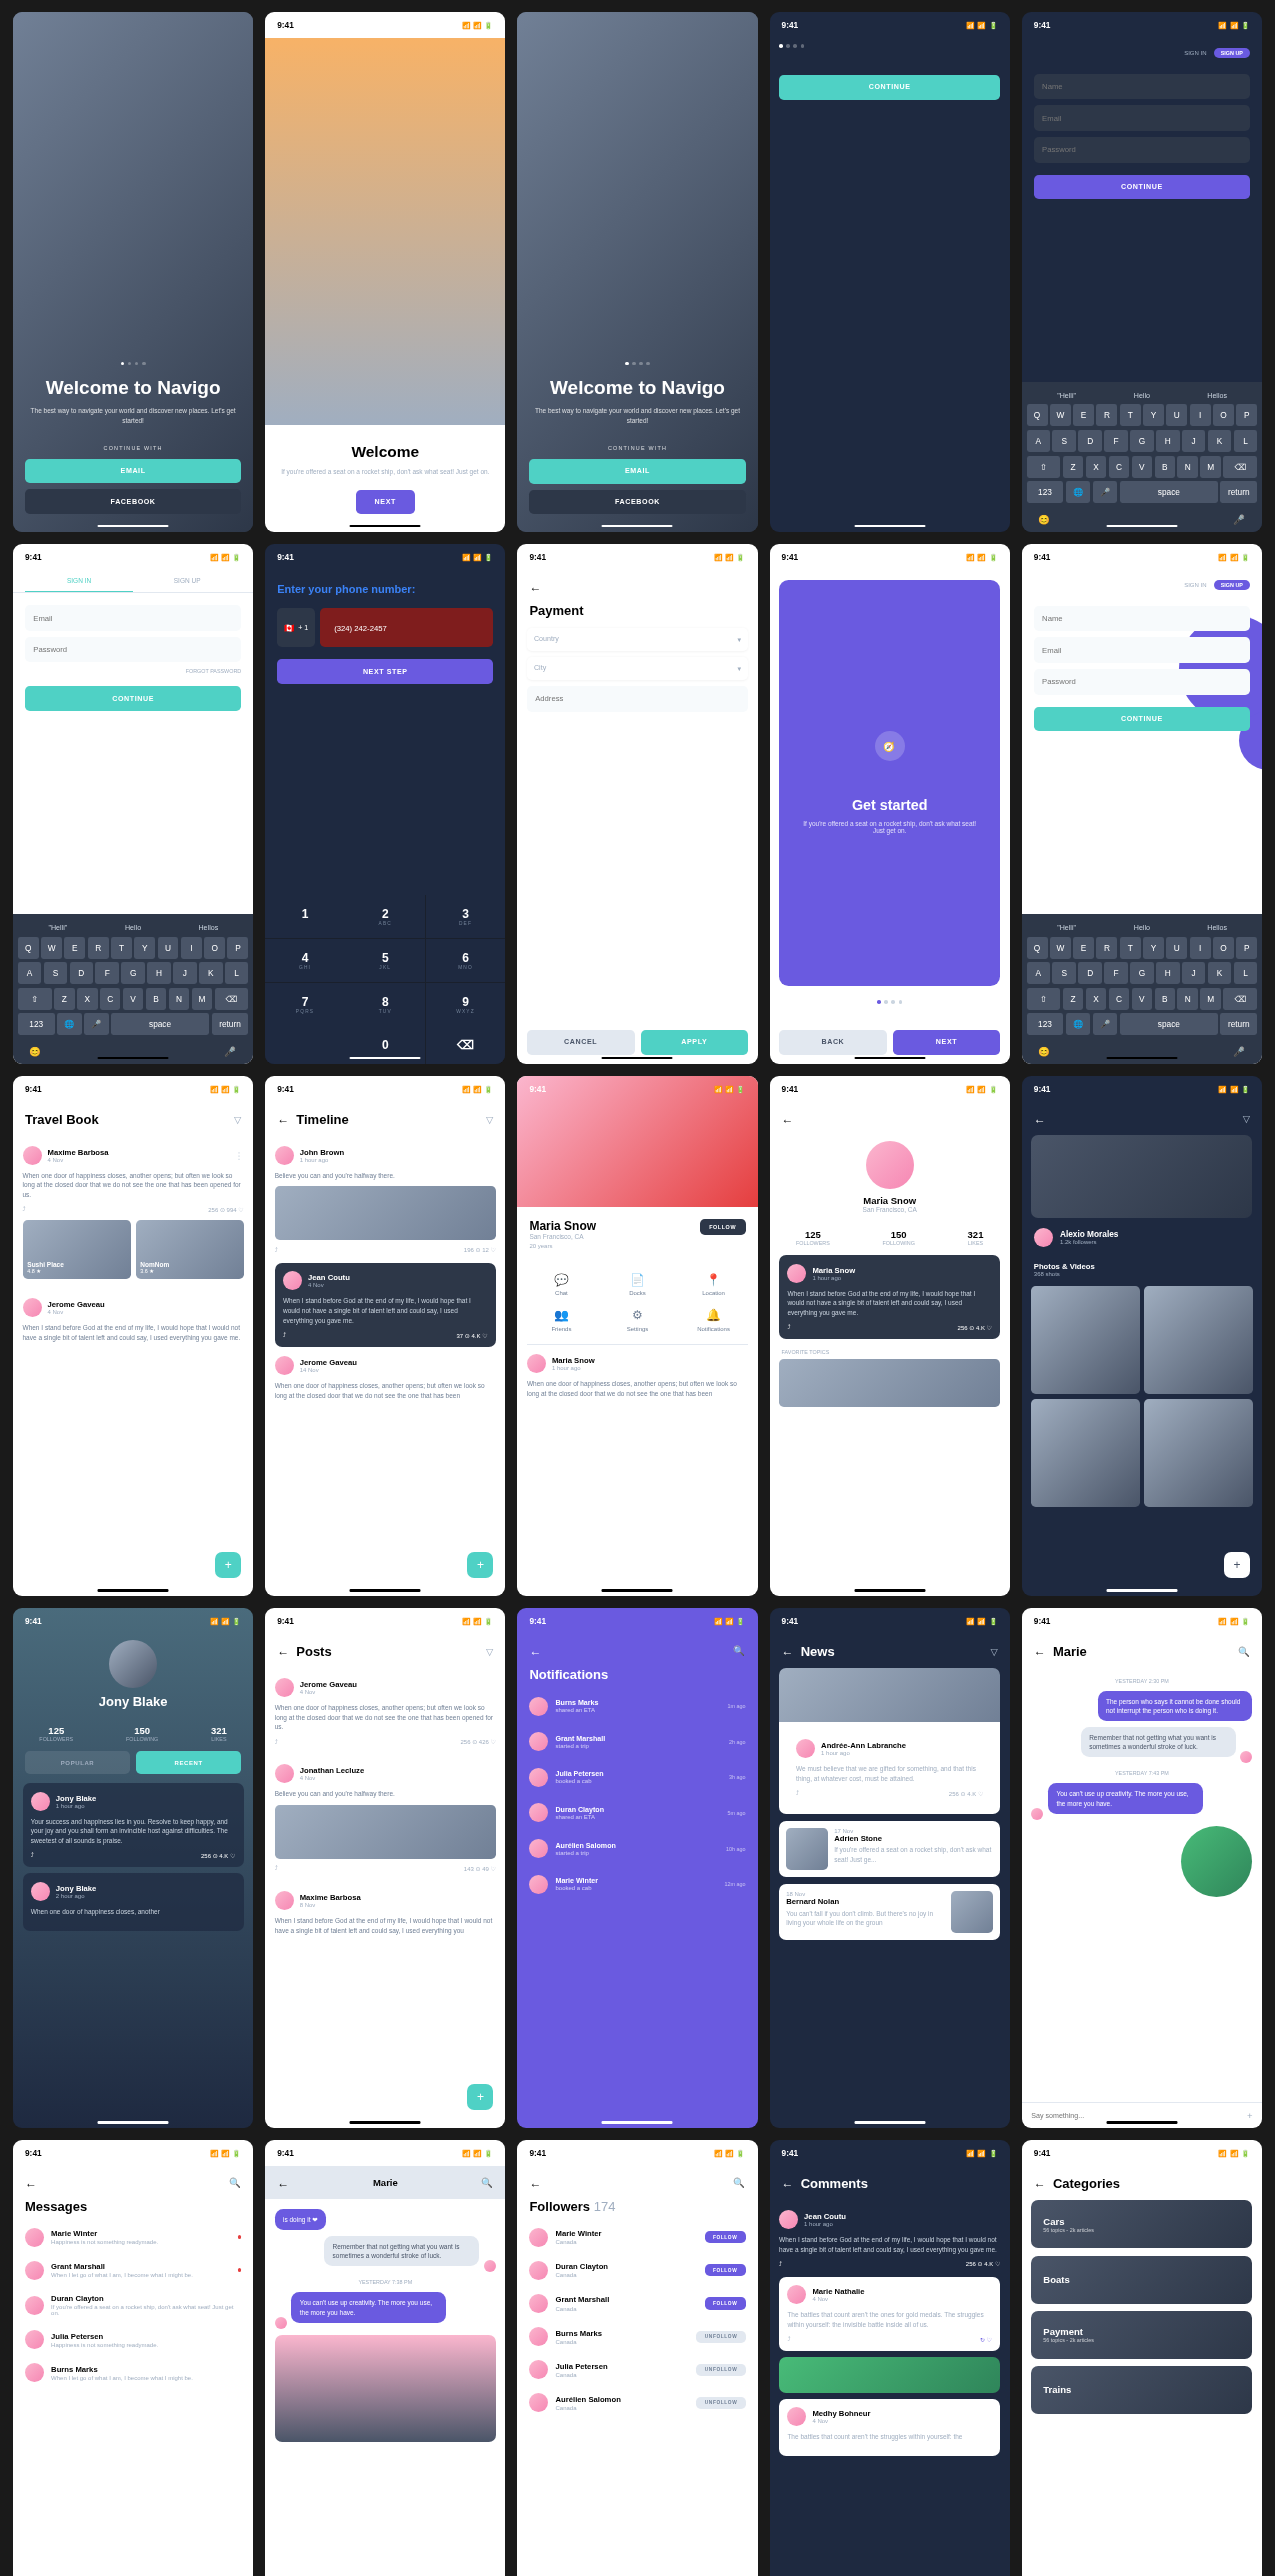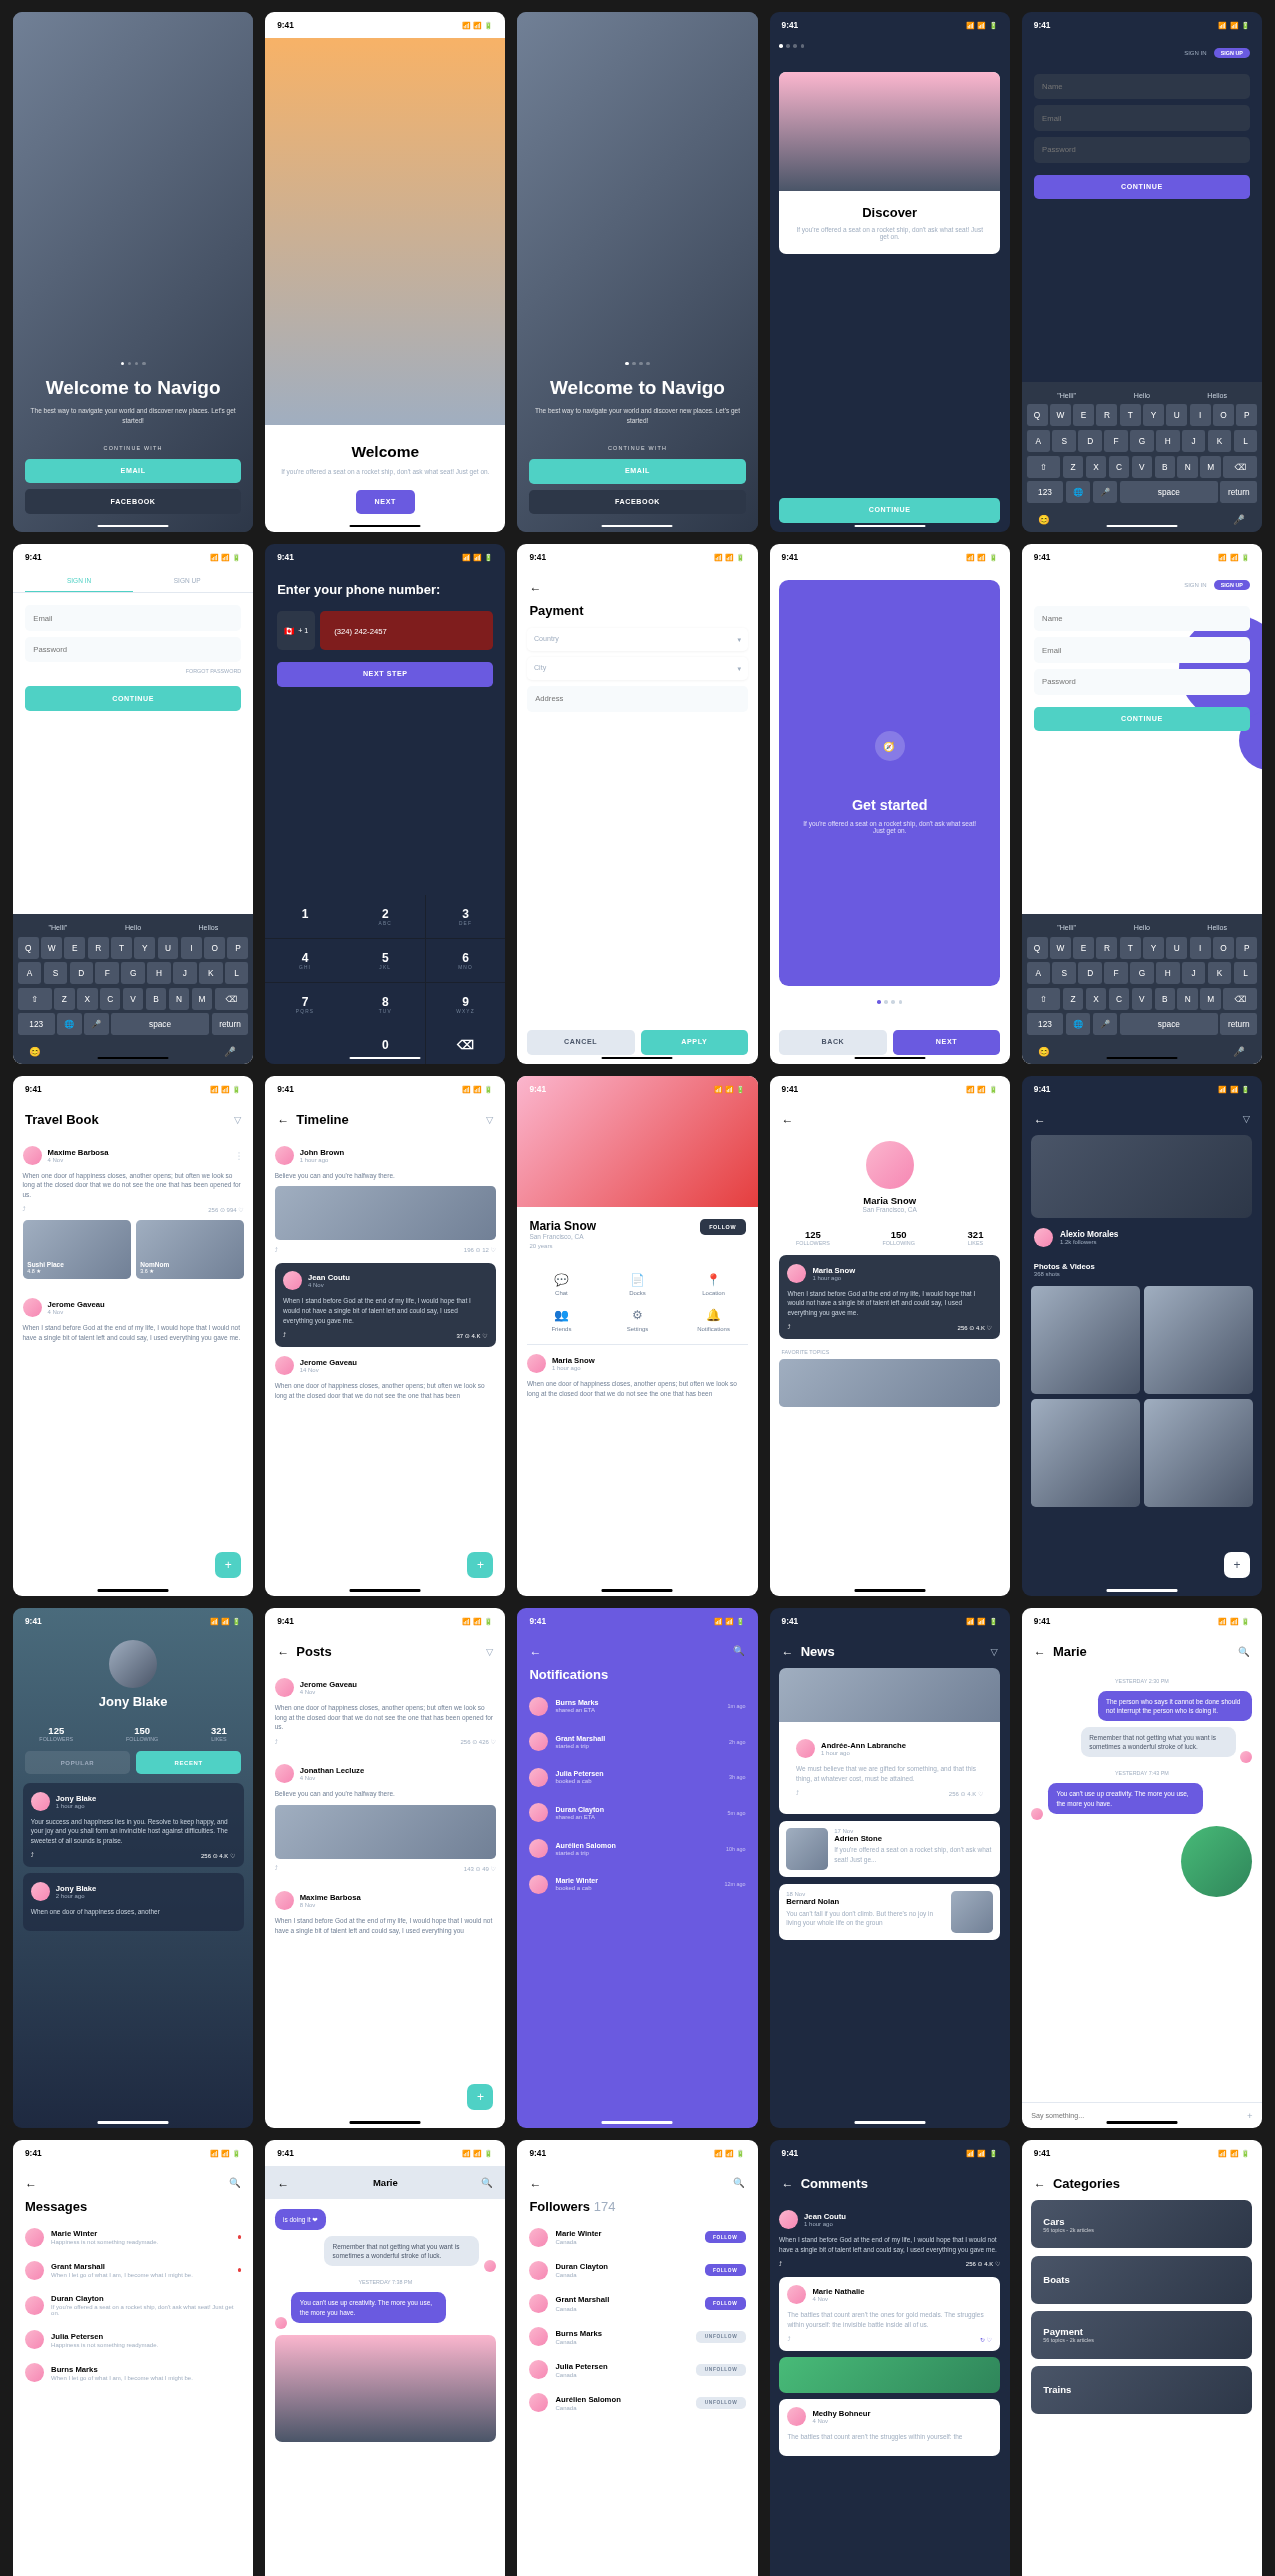--- a/index.html
+++ b/index.html
@@ -169,29 +169,20 @@
         </div>
       </div>
   <div style="padding:6px 9.5px">
         <div class="dots" style="justify-content:flex-start">
           <div class="dot active"></div>
           <div class="dot"></div>
           <div class="dot"></div>
           <div class="dot"></div>
         </div>
       </div>
-  <div style="flex:1;padding:6px 9.5px">
-    <div style="background:#fff;border-radius:7.1px;overflow:hidden">
-      <div style="height:119px;background:linear-gradient(180deg,#fbb6ce,#4a5568)"></div>
-      <div style="padding:14.3px;text-align:center">
-        <h2 style="font-size:13px;margin-bottom:6px">Discover</h2>
-        <p style="font-size:6.5px;color:#a0aec0">If you're offered a seat on a rocket ship, don't ask what seat! Just get on.</p>
-      </div>
-    </div>
-  </div>
   <div style="padding:9.5px">
     <button class="btn btn-teal" style="width:100%">CONTINUE</button>
   </div>
   <div class="home-ind"></div>
 </div>
 
 <div class="phone dark">
   <div class="status-bar">
         <span>9:41</span>
         <div class="status-icons">
@@ -348,21 +339,21 @@
 <div class="phone dark">
   <div class="status-bar">
         <span>9:41</span>
         <div class="status-icons">
           <span>📶</span>
           <span>📶</span>
           <span>🔋</span>
         </div>
       </div>
   <div style="padding:12px">
-    <h2 style="color:#ffffff;font-size:13px;line-height:1.3">Enter your phone number:</h2>
+    <h2 style="color:#3b82f6;font-size:11px;line-height:1.3">Enter your phone number:</h2>
   </div>
   <div style="padding:0 12px;display:flex;gap:4.8px;margin-bottom:12px">
     <div style="background:#2d3748;border-radius:4.8px;padding:7.1px;display:flex;align-items:center;gap:3.6px">
           <span style="font-size:8.3px">🇨🇦</span>
           <span style="color:#fff;font-size:7.1px">+ 1</span>
         </div>
     <div style="flex:1;background:#7f1d1d;border-radius:4.8px;padding:14px"><span style="color:#fff;font-size:7.7px">(324) 242-2457</span></div>
   </div>
   <div style="padding:0 12px"><button class="btn btn-purple" style="width:100%">NEXT STEP</button></div>
   <div style="flex:1"></div>

